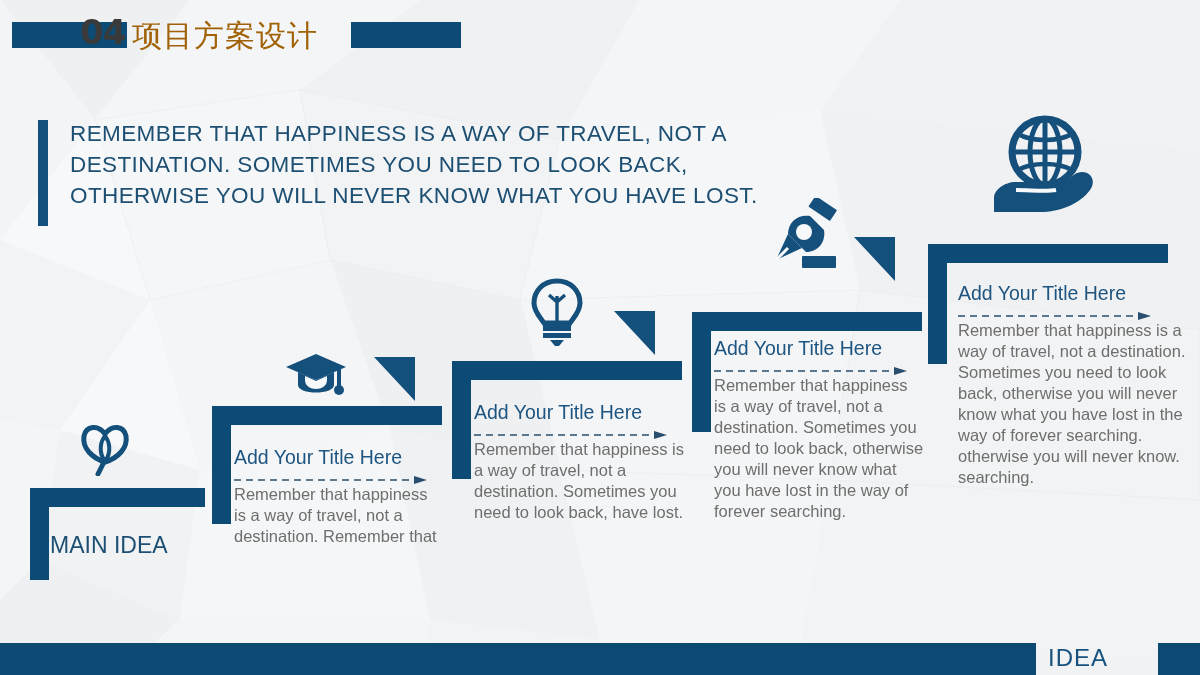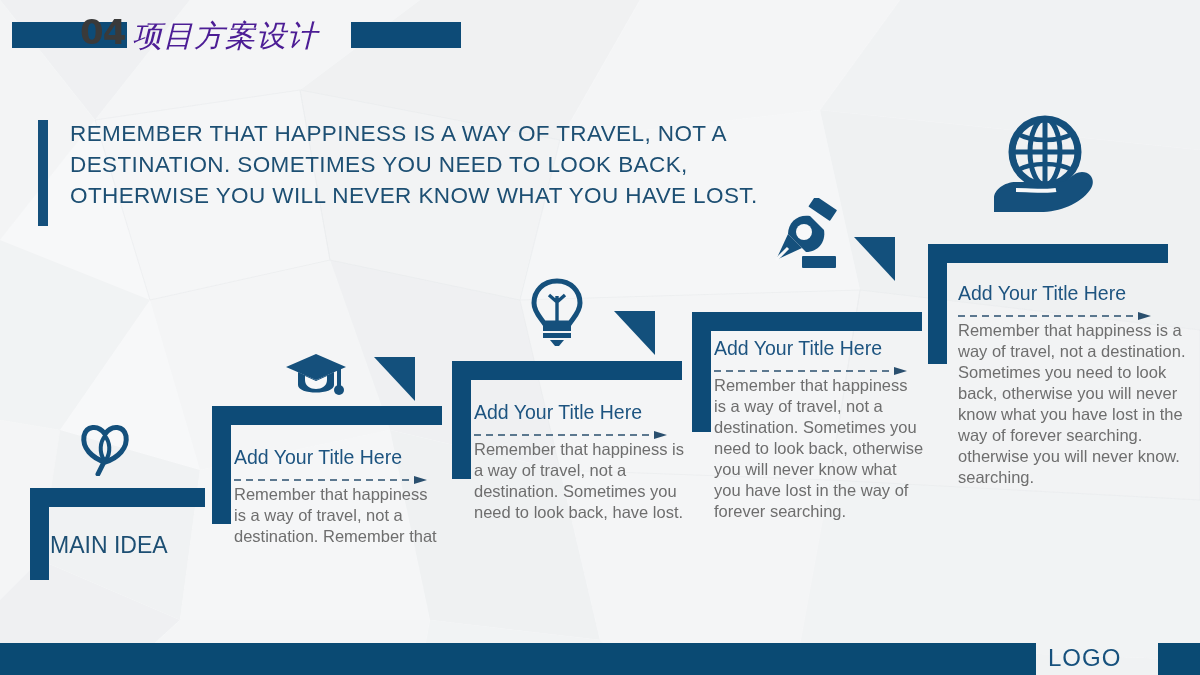--- a/index.html
+++ b/index.html
@@ -19,21 +19,21 @@
   .hdr-bar.left{left:0;width:115px;}
   .hdr-bar.right{left:339px;width:110px;}
   #hdr-num{
     position:absolute;left:68px;top:-2px;
     font-family:"DejaVu Sans",sans-serif;
     font-weight:bold;font-size:34px;color:#3a3a3a;letter-spacing:-1px;
   }
   #hdr-title{
     position:absolute;left:120px;top:2px;
     font-family:"DejaVu Sans","Liberation Sans",sans-serif;
-    font-size:30px;color:#4c1d95;letter-spacing:1px;font-style:italic;
+    font-size:30px;color:#a16207;letter-spacing:1px;
   }
 
   
   #quote{position:absolute;left:38px;top:118px;z-index:5;display:flex;}
   #quote-bar{width:10px;height:106px;background:#14507c;flex:0 0 auto;margin-top:2px;}
   #quote-text{
     margin-left:22px;
     font-size:22.5px;line-height:31px;color:#1d4f73;
     letter-spacing:.4px;max-width:700px;
   }
@@ -215,15 +215,15 @@
   <div class="step-title" style="left:30px;top:170px;">Add Your Title Here</div>
   <svg class="dashline" style="left:30px;top:199px;" width="195" height="10">
     <line x1="0" y1="5" x2="180" y2="5" stroke="#2a4f6e" stroke-width="1.6" stroke-dasharray="7,5"></line>
     <polygon points="180,1 193,5 180,9" fill="#2a4f6e"></polygon>
   </svg>
   <div class="step-body" style="left:30px;top:208px;width:234px;">Remember that happiness is a way of travel, not a destination. Sometimes you need to look back, otherwise you will never know what you have lost in the way of forever searching. otherwise you will never know. searching.</div>
 </div>
 
 <div id="footer">
   <div class="ft-bar left"></div>
-  <div id="logo">LOGO</div>
+  <div id="logo">IDEA</div>
   <div class="ft-bar right"></div>
 </div>
 
 </body></html>

